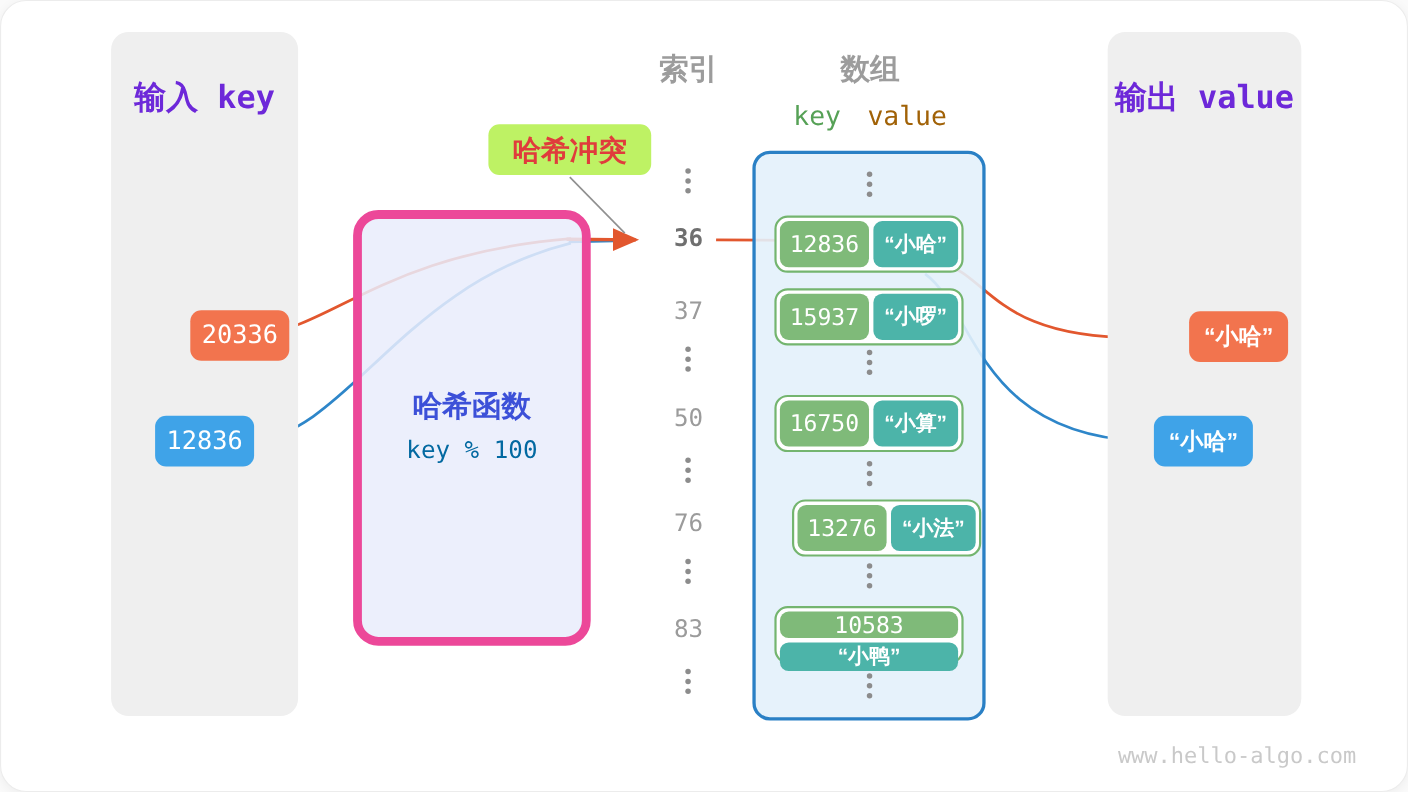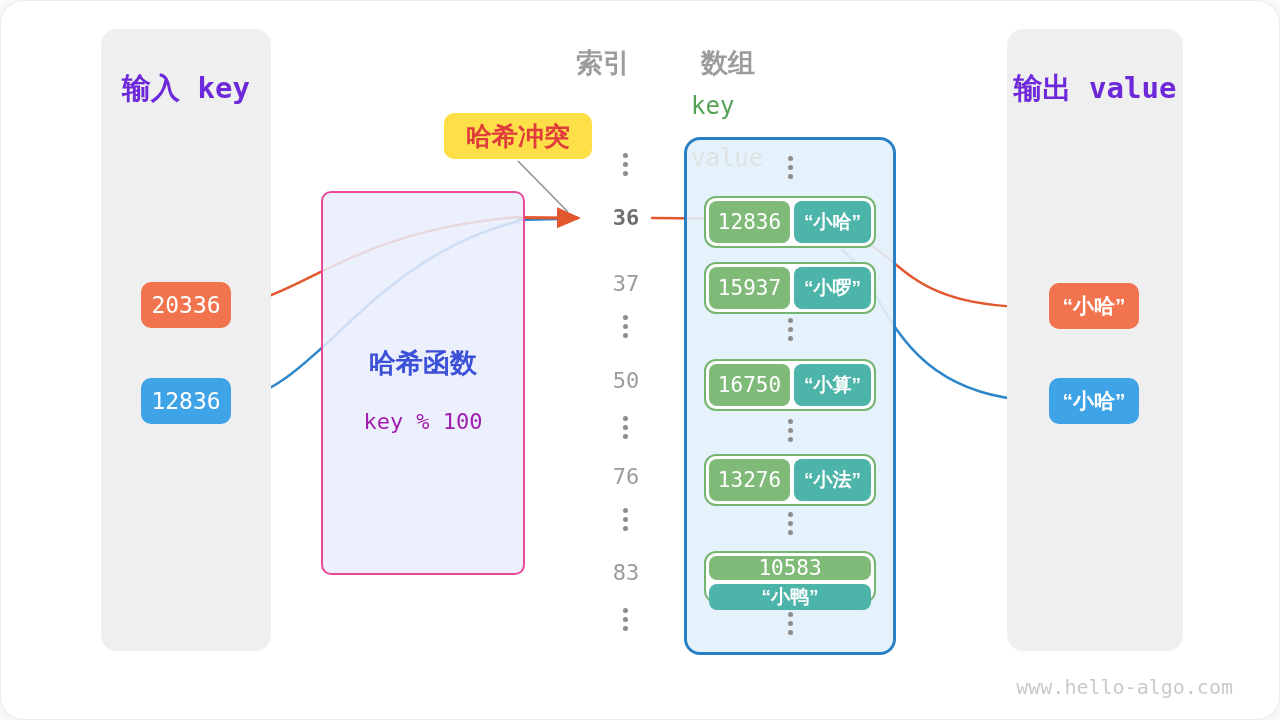--- a/index.html
+++ b/index.html
@@ -12,42 +12,42 @@
   .panel{position:absolute;background:#efefef;border-radius:16px;z-index:2;}
   .panel-title{position:absolute;top:40px;left:0;right:0;text-align:center;
                font-family:"DejaVu Sans Mono",monospace;font-weight:bold;font-size:29px;color:#6d28d9;}
   .panel.left{left:100px;top:28px;width:170px;height:622px;}
   .panel.right{left:1006px;top:28px;width:176px;height:622px;}
 
   .chip{position:absolute;width:90px;height:46px;border-radius:10px;display:flex;align-items:center;
         justify-content:center;color:#fff;z-index:3;}
   .chip.num{font-family:"DejaVu Sans Mono",monospace;font-size:23px;}
   .chip.val{font-size:21px;font-weight:bold;}
-  .chip.orange{background:#F2744E;}
+  .chip.orange{background:#F2744E;margin-left:32px;}
   .chip.blue{background:#3FA3E8;}
 
   
   .hashbox{position:absolute;left:320px;top:190px;width:200px;height:380px;z-index:2;
-           background:rgba(233,236,251,0.86);border:2px solid #ec4899;border-radius:10px;}
+           background:rgba(233,236,251,0.86);border:8px solid #ec4899;border-radius:23px;}
   .hash-title{position:absolute;left:0;right:0;top:152px;text-align:center;
               font-size:27px;font-weight:bold;color:#3C50D8;}
   .hash-formula{position:absolute;left:0;right:0;top:198px;text-align:center;
-                font-family:"DejaVu Sans Mono",monospace;font-size:22px;color:#a21caf;margin-top:18px;}
+                font-family:"DejaVu Sans Mono",monospace;font-size:22px;color:#0369a1;}
 
   .collision{position:absolute;left:443px;top:112px;width:148px;height:46px;z-index:3;
-             background:#fde047;border-radius:10px;display:flex;align-items:center;justify-content:center;
+             background:#bef264;border-radius:10px;display:flex;align-items:center;justify-content:center;
              font-size:26px;font-weight:bold;color:#E03C3C;}
 
   .col-title{position:absolute;top:44px;font-family:"DejaVu Sans Mono",monospace;
-             font-weight:bold;font-size:27px;color:#9c9c9c;z-index:2;}
+             font-weight:bold;font-size:27px;color:#9c9c9c;text-align:center;z-index:2;}
   .col-title.idx{left:575px;width:100px;}
   .col-title.arr{left:700px;width:180px;}
 
   .kv-header{position:absolute;left:690px;top:91px;width:200px;display:flex;justify-content:center;
-             gap:24px;font-family:"DejaVu Sans Mono",monospace;font-size:24px;z-index:2;flex-direction:column;}
+             gap:24px;font-family:"DejaVu Sans Mono",monospace;font-size:24px;z-index:2;}
   .kv-header .k{color:#56A156;}
   .kv-header .v{color:#a16207;}
 
   .idx-cell{position:absolute;left:575px;width:100px;height:36px;text-align:center;line-height:36px;
             font-family:"DejaVu Sans Mono",monospace;font-size:22px;color:#9b9b9b;z-index:2;}
   .idx-cell.hit{font-weight:bold;color:#6f6f6f;}
 
   .dots{display:flex;flex-direction:column;align-items:center;gap:4px;}
   .dots i{width:5px;height:5px;border-radius:50%;background:#8c8c8c;}
   .dots.abs{position:absolute;z-index:2;}
@@ -163,21 +163,21 @@
       </div>
     <div class="pair" style="top:219px;">
       <div class="pair-key">16750</div>
       <div class="pair-value">“小算”</div>
     </div>
     <div class="dots abs arr-dots" style="top:279px;">
         <i></i>
         <i></i>
         <i></i>
       </div>
-    <div class="pair" style="top:314px;">
+    <div class="pair" style="top:314px;margin-left:16px;">
       <div class="pair-key">13276</div>
       <div class="pair-value">“小法”</div>
     </div>
     <div class="dots abs arr-dots" style="top:372px;">
         <i></i>
         <i></i>
         <i></i>
       </div>
     <div class="pair" style="top:411px;flex-direction:column;">
       <div class="pair-key">10583</div>

